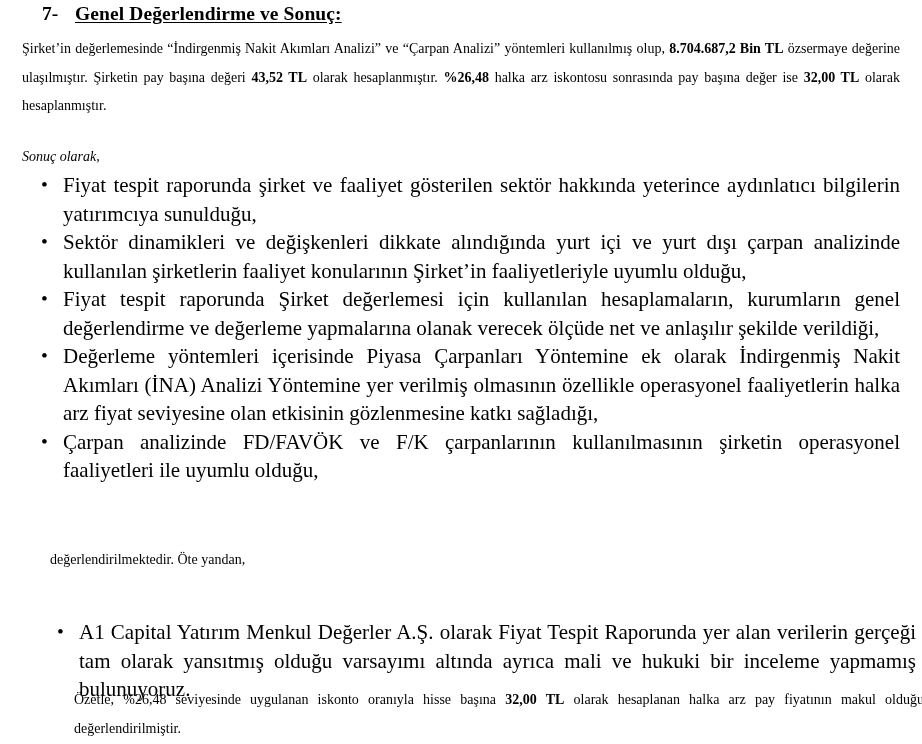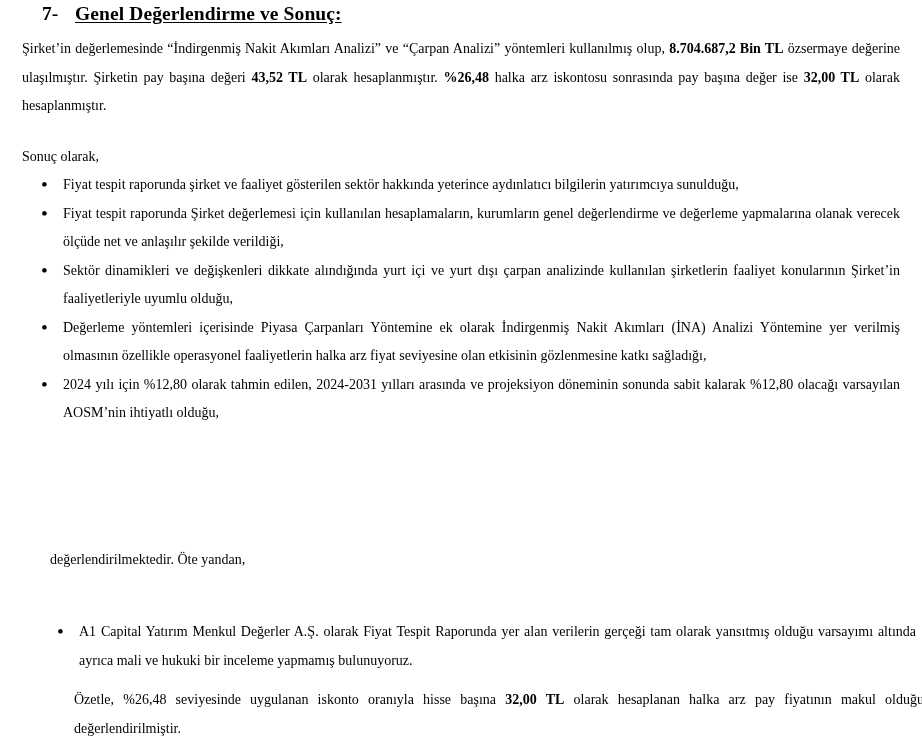--- a/index.html
+++ b/index.html
@@ -62,36 +62,37 @@
     left: 22px;
     top: 35px;
     width: 878px;
   }
 
   
   #sonuc-olarak-line {
     left: 22px;
     top: 143px;
     width: 400px;
+    font-style: italic;
   }
 
   
   .bullet-list {
     position: absolute;
     left: 22px;
     top: 171px;
     width: 878px;
     margin: 0;
     padding: 0;
     list-style: none;
   }
   .bullet-item {
     position: relative;
     padding-left: 41px;
-    font-size: 14px;
+    font-size: 21px;
     line-height: 28.5px;
     text-align: justify;
     text-justify: inter-word;
   }
   .bullet-item .dot {
     position: absolute;
     left: 19px;
     top: 0;
     width: 12px;
     line-height: 28.5px;
@@ -144,33 +145,33 @@
 
   <div class="block nojust" id="sonuc-olarak-line">Sonuç olarak,</div>
 
   <ul class="bullet-list">
     <li class="bullet-item">
       <span class="dot"></span>
       <span class="txt">Fiyat tespit raporunda şirket ve faaliyet gösterilen sektör hakkında yeterince aydınlatıcı bilgilerin yatırımcıya sunulduğu,</span>
     </li>
     <li class="bullet-item">
       <span class="dot"></span>
-      <span class="txt">Fiyat tespit raporunda Şirket değerlemesi için kullanılan hesaplamaların, kurumların genel değerlendirme ve değerleme yapmalarına olanak verecek ölçüde net ve anlaşılır şekilde verildiği,</span>
+      <span class="txt">Sektör dinamikleri ve değişkenleri dikkate alındığında yurt içi ve yurt dışı çarpan analizinde kullanılan şirketlerin faaliyet konularının Şirket’in faaliyetleriyle uyumlu olduğu,</span>
     </li>
     <li class="bullet-item">
       <span class="dot"></span>
-      <span class="txt">Sektör dinamikleri ve değişkenleri dikkate alındığında yurt içi ve yurt dışı çarpan analizinde kullanılan şirketlerin faaliyet konularının Şirket’in faaliyetleriyle uyumlu olduğu,</span>
+      <span class="txt">Fiyat tespit raporunda Şirket değerlemesi için kullanılan hesaplamaların, kurumların genel değerlendirme ve değerleme yapmalarına olanak verecek ölçüde net ve anlaşılır şekilde verildiği,</span>
     </li>
     <li class="bullet-item">
       <span class="dot"></span>
       <span class="txt">Değerleme yöntemleri içerisinde Piyasa Çarpanları Yöntemine ek olarak İndirgenmiş Nakit Akımları (İNA) Analizi Yöntemine yer verilmiş olmasının özellikle operasyonel faaliyetlerin halka arz fiyat seviyesine olan etkisinin gözlenmesine katkı sağladığı,</span>
     </li>
     <li class="bullet-item">
       <span class="dot"></span>
-      <span class="txt">2024 yılı için %12,80 olarak tahmin edilen, 2024-2031 yılları arasında ve projeksiyon döneminin sonunda sabit kalarak %12,80 olacağı varsayılan AOSM’nin ihtiyatlı olduğu,</span>
+      <span class="txt">Çarpan analizinde FD/FAVÖK ve F/K çarpanlarının kullanılmasının şirketin operasyonel faaliyetleri ile uyumlu olduğu,</span>
     </li>
   </ul>
 
   <div class="block nojust" id="closing-line">değerlendirilmektedir. Öte yandan,</div>
 
   <ul class="bullet-list-2">
     <li class="bullet-item">
       <span class="dot"></span>
       <span class="txt">A1 Capital Yatırım Menkul Değerler A.Ş. olarak Fiyat Tespit Raporunda yer alan verilerin gerçeği tam olarak yansıtmış olduğu varsayımı altında ayrıca mali ve hukuki bir inceleme yapmamış bulunuyoruz.</span>
     </li>

